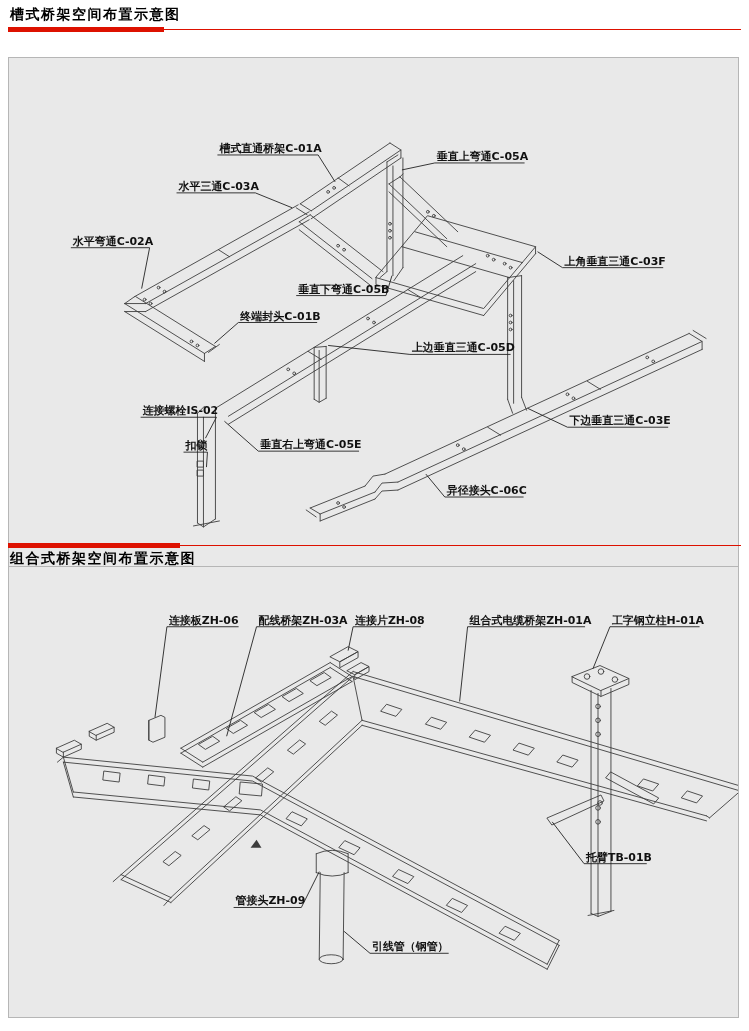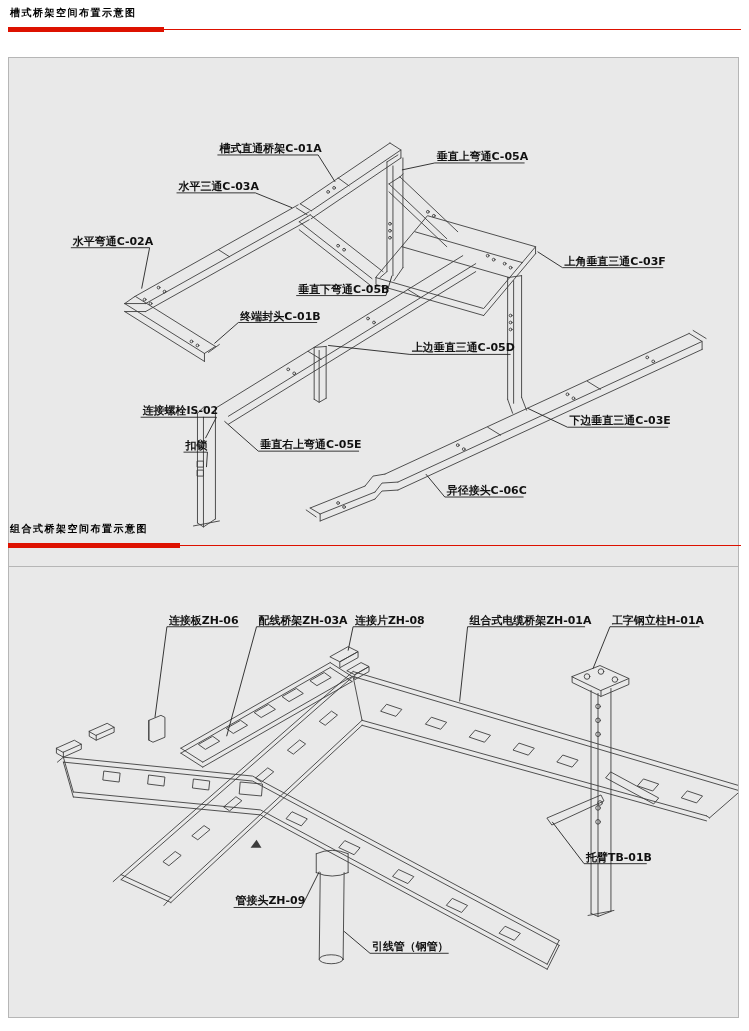--- a/index.html
+++ b/index.html
@@ -6,21 +6,21 @@
     --accent:#dd1100; --panel-bg:#e9e9e9; --panel-border:#b6b6b6;
     --line:#3d3d3d; --label:#111111;
   }
   *{box-sizing:border-box}
   html,body{margin:0;padding:0}
   body{
     width:749px;height:1031px;background:#fff;position:relative;
     font-family:"DejaVu Sans","Liberation Sans",sans-serif;
   }
   .section-title{
-    position:absolute;left:10px;font-size:10px;font-weight:700;color:#000;
+    position:absolute;left:10px;font-size:14px;font-weight:700;color:#000;
     letter-spacing:1.5px;white-space:nowrap;
   }
   .rule{position:absolute;left:8px;width:733px;height:5px}
   .rule .thin{position:absolute;top:2px;left:0;right:0;height:1px;background:var(--accent)}
   .rule .thick{position:absolute;top:0;left:0;height:5px;background:var(--accent)}
   .panel{
     position:absolute;left:8px;width:731px;background:var(--panel-bg);
     border:1px solid var(--panel-border);
   }
   svg{display:block;width:100%;height:100%}
@@ -141,21 +141,21 @@
         <polyline points="351,348 250,348 216,318" class="leader"></polyline>
         <text x="252" y="345" class="callout">垂直右上弯通C-05E</text>
         <polyline points="661,324 560,324 520,305" class="leader"></polyline>
         <text x="562" y="321" class="callout">下边垂直三通C-03E</text>
         <polyline points="516,394 437,394 418,371" class="leader"></polyline>
         <text x="439" y="391" class="callout">异径接头C-06C</text>
       </g>
   </svg>
 </div>
 
-<div class="section-title" style="top:522px">组合式桥架空间布置示意图</div>
+<div class="section-title" style="top:550px">组合式桥架空间布置示意图</div>
 <div class="rule" style="top:543px">
   <div class="thin"></div>
   <div class="thick" style="width:172px"></div>
 </div>
 
 <div class="panel" style="top:566px;height:452px">
   <svg viewBox="0 0 731 452">
     <g class="art">
 
       <g>

